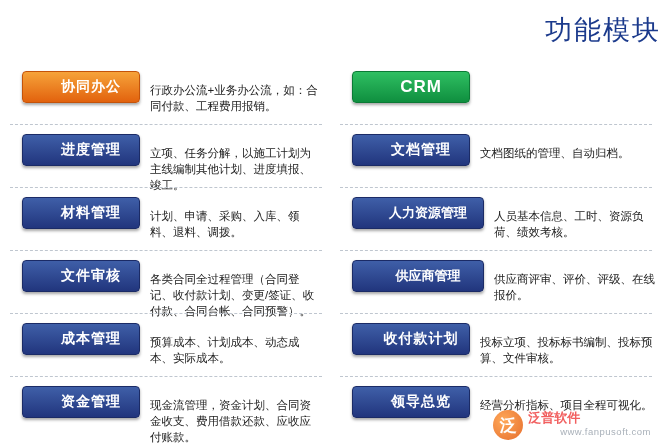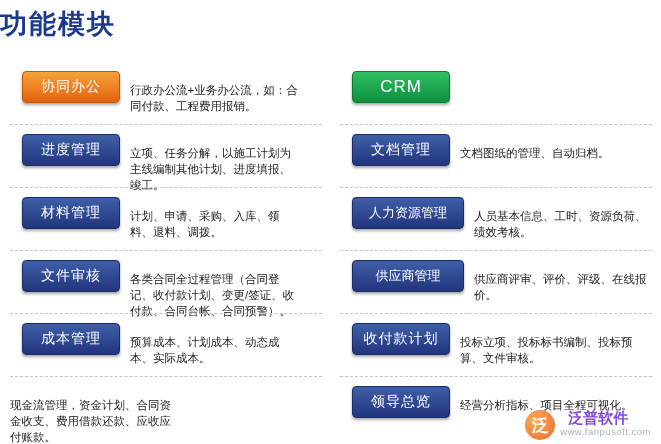--- a/index.html
+++ b/index.html
@@ -4,26 +4,26 @@
 <style>
   html,body{margin:0;padding:0;}
   body{
     width:661px;height:444px;
     background:#ffffff;
     font-family:"Liberation Sans","DejaVu Sans",sans-serif;
     position:relative;
     overflow:hidden;
   }
   #title{
-    text-align:left;
+    text-align:right;
     font-size:27px;
     color:#1b3a8c;
     letter-spacing:2px;
-    padding-top:6px;
-    font-weight:700;
+    padding-top:12px;
+    font-weight:400;
     font-family:"DejaVu Serif","Liberation Serif",serif;
   }
   .grid{
     position:absolute;
     top:62px;left:0;
     width:661px;
     display:flex;
   }
   .col{
     width:330px;
@@ -44,26 +44,27 @@
   }
   .chip{
     width:96px;
     min-width:96px;
     margin-left:22px;
     margin-top:9px;
     height:30px;
     border-radius:4px;
     color:#ffffff;
     font-size:14px;
-    font-weight:normal;
+    font-weight:bold;
     display:flex;
     align-items:center;
     justify-content:center;
     box-shadow:0 2px 3px rgba(0,0,0,.35);
     letter-spacing:1px;
+    padding-left:20px;
   }
   .chip.wide{
     width:110px;min-width:110px;
     font-size:13px;
     letter-spacing:0;
     text-align:center;
   }
   .chip.blue{
     background:linear-gradient(#3f5fa8,#21357d);
     border:1px solid #1b2b66;
@@ -99,22 +100,22 @@
     width:30px;height:30px;
     border-radius:50%;
     background:radial-gradient(circle at 35% 35%,#ff9a3c,#e2550a);
     color:#fff;
     font-size:17px;
     font-weight:bold;
     display:flex;align-items:center;justify-content:center;
     font-family:"DejaVu Serif","Liberation Serif",serif;
   }
   .wm-text{margin-left:5px;line-height:14px;}
-  .wm-name{font-size:15px;color:#6d28d9;font-weight:bold;margin-left:8px;}
-  .wm-url{font-size:9.5px;color:#9aa3ad;letter-spacing:.5px;}
+  .wm-name{font-size:13px;color:#ef4444;font-weight:bold;}
+  .wm-url{font-size:9.5px;color:#9aa3ad;letter-spacing:.5px;margin-left:32px;}
 </style>
 </head>
 <body>
 
 <div id="title">功能模块</div>
 
 <div class="grid">
 
   <div class="col left">
     <div class="row">
@@ -136,20 +137,21 @@
       <div class="chip blue">文件审核</div>
       <div class="desc">各类合同全过程管理（合同登记、收付款计划、变更/签证、收付款、合同台帐、合同预警）。</div>
       <div class="sep"></div>
     </div>
     <div class="row">
       <div class="chip blue">成本管理</div>
       <div class="desc">预算成本、计划成本、动态成本、实际成本。</div>
       <div class="sep"></div>
     </div>
     <div class="row">
+      <div class="chip blue">资金管理</div>
       <div class="desc">现金流管理，资金计划、合同资金收支、费用借款还款、应收应付账款。</div>
     </div>
   </div>
 
   <div class="col right">
     <div class="row">
       <div class="chip green">CRM</div>
       <div class="sep"></div>
     </div>
     <div class="row">

